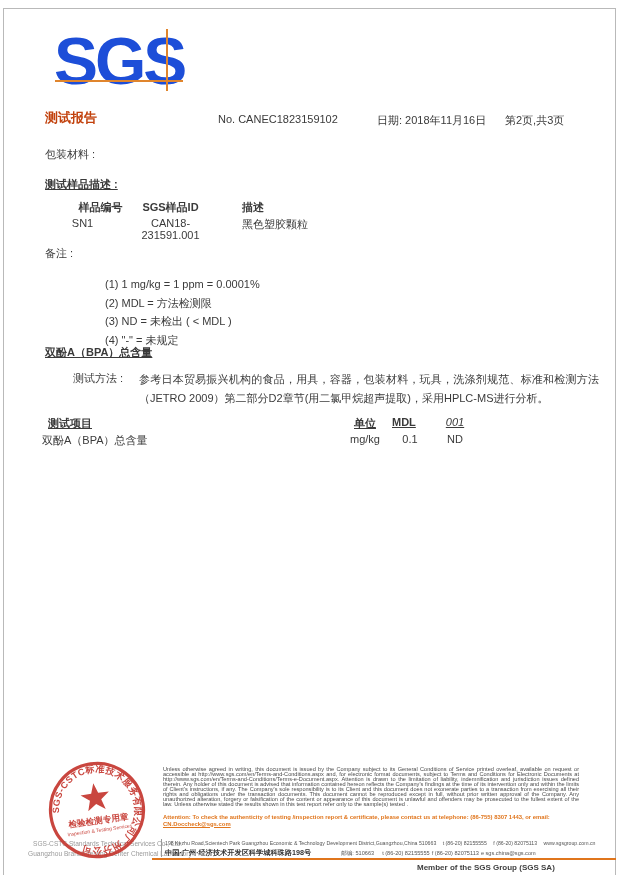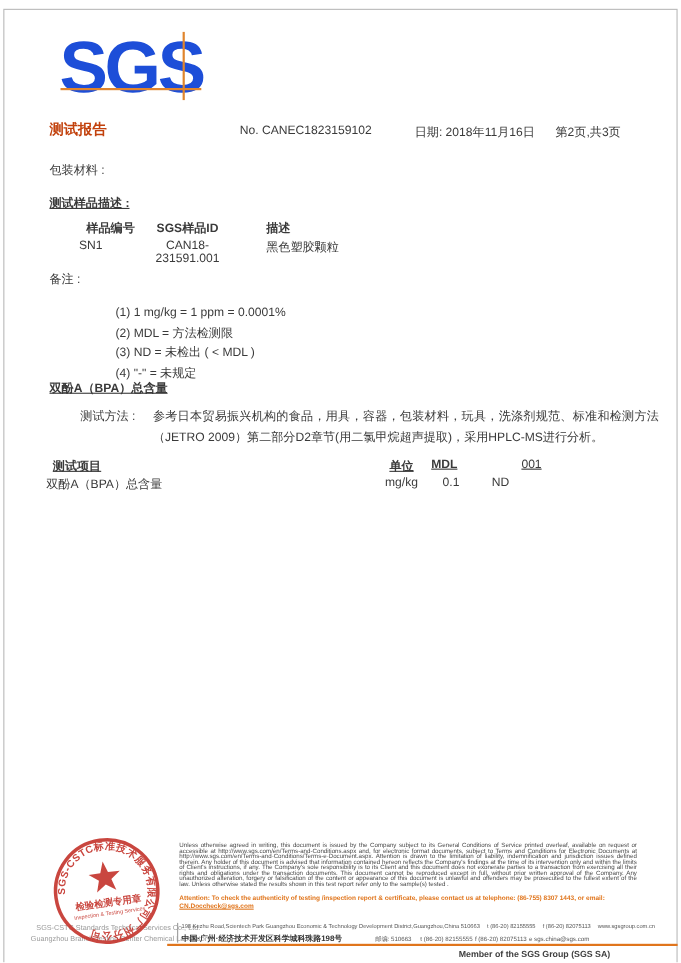--- a/index.html
+++ b/index.html
@@ -30,21 +30,21 @@
   .st-v2{left:128px;top:217px;width:85px;text-align:center;}
   .st-v3{left:242px;top:217px;}
   .notes-label{left:45px;top:246px;}
   .notes{left:105px;top:263px;line-height:18.5px;margin-top:12px;}
   .bpa-heading{left:45px;top:345px;font-weight:bold;text-decoration:underline;}
   .method-label{left:45px;top:371px;margin-left:28px;}
   .method-text{left:120px;top:370px;width:460px;line-height:19px;text-align:justify;margin-left:19px;}
   .rt-h-item{left:48px;top:416px;font-weight:bold;text-decoration:underline;}
   .rt-h-unit{left:346px;top:416px;width:38px;text-align:center;font-weight:bold;text-decoration:underline;}
   .rt-h-mdl{left:392px;top:416px;width:36px;text-align:left;font-weight:bold;text-decoration:underline;}
-  .rt-h-001{left:438px;top:416px;width:34px;text-decoration:underline;margin-left:36px;}
+  .rt-h-001{left:438px;top:416px;width:34px;text-align:center;font-style:italic;text-decoration:underline;}
   .rt-v-item{left:42px;top:433px;}
   .rt-v-unit{left:346px;top:433px;width:38px;text-align:center;}
   .rt-v-mdl{left:392px;top:433px;width:36px;text-align:center;}
   .rt-v-001{left:438px;top:433px;width:34px;text-align:center;}
 
   
   .legal{left:163px;top:767px;width:416px;font-size:5.6px;line-height:5.05px;text-align:justify;color:#4a4a4a;}
   .attention{left:163px;top:814px;width:416px;font-size:5.9px;line-height:6.6px;color:#e0751c;font-weight:bold;}
   .attention .email{text-decoration:underline;}
   .company-gray1{left:33px;top:840px;font-size:6.6px;color:#9a9a9a;white-space:nowrap;}

